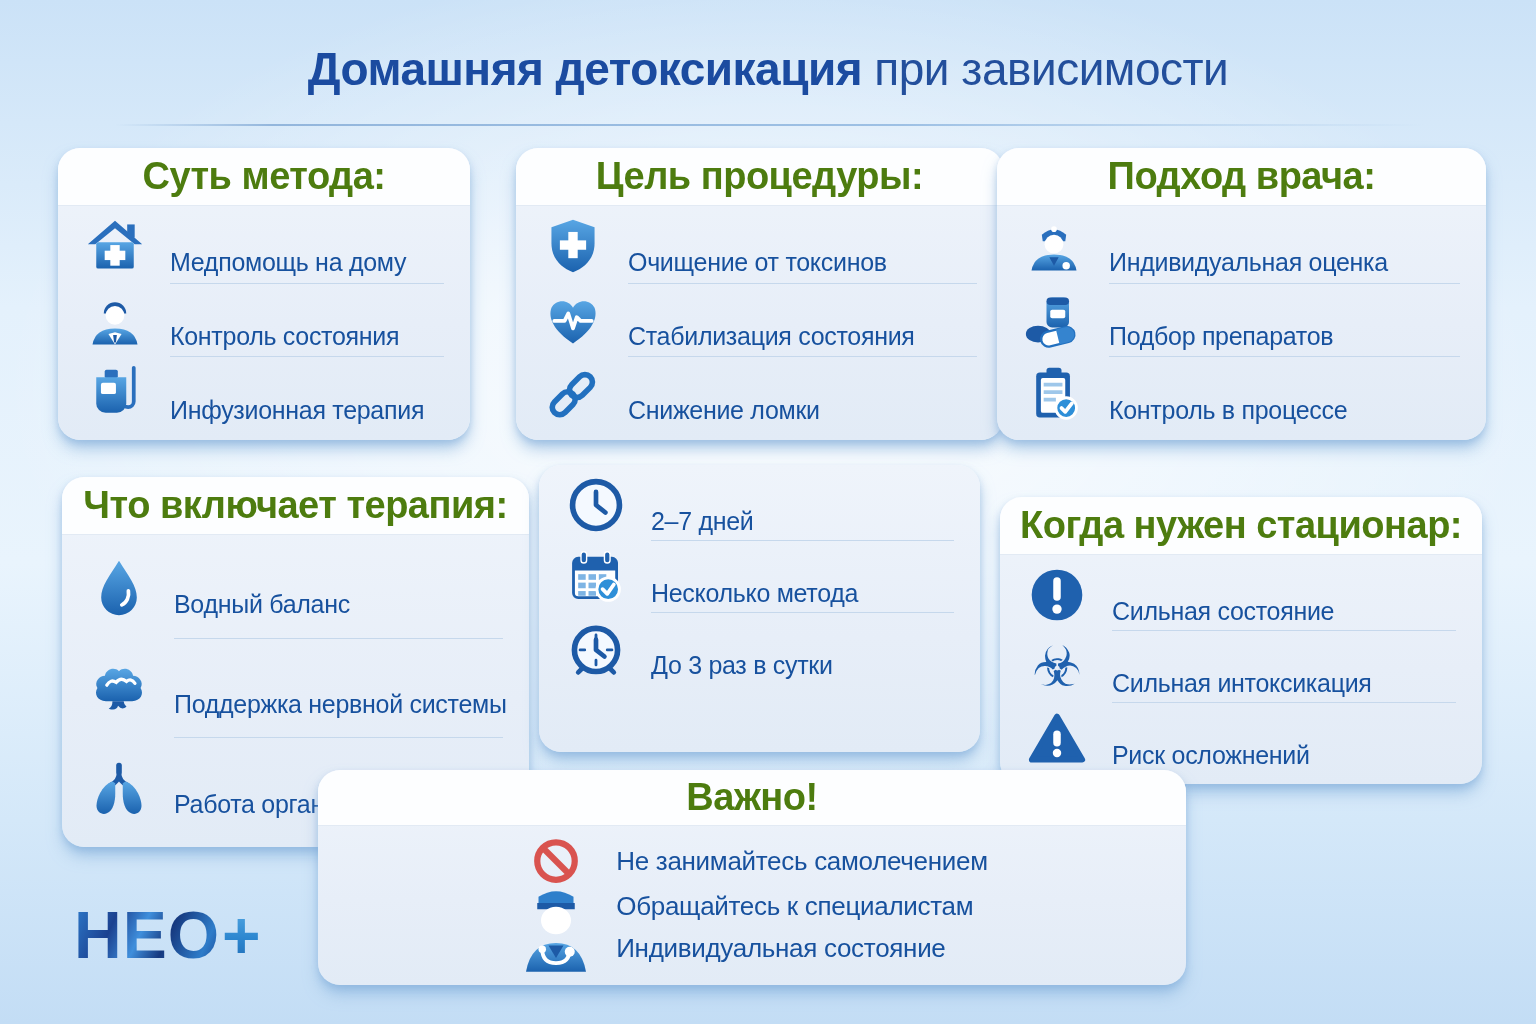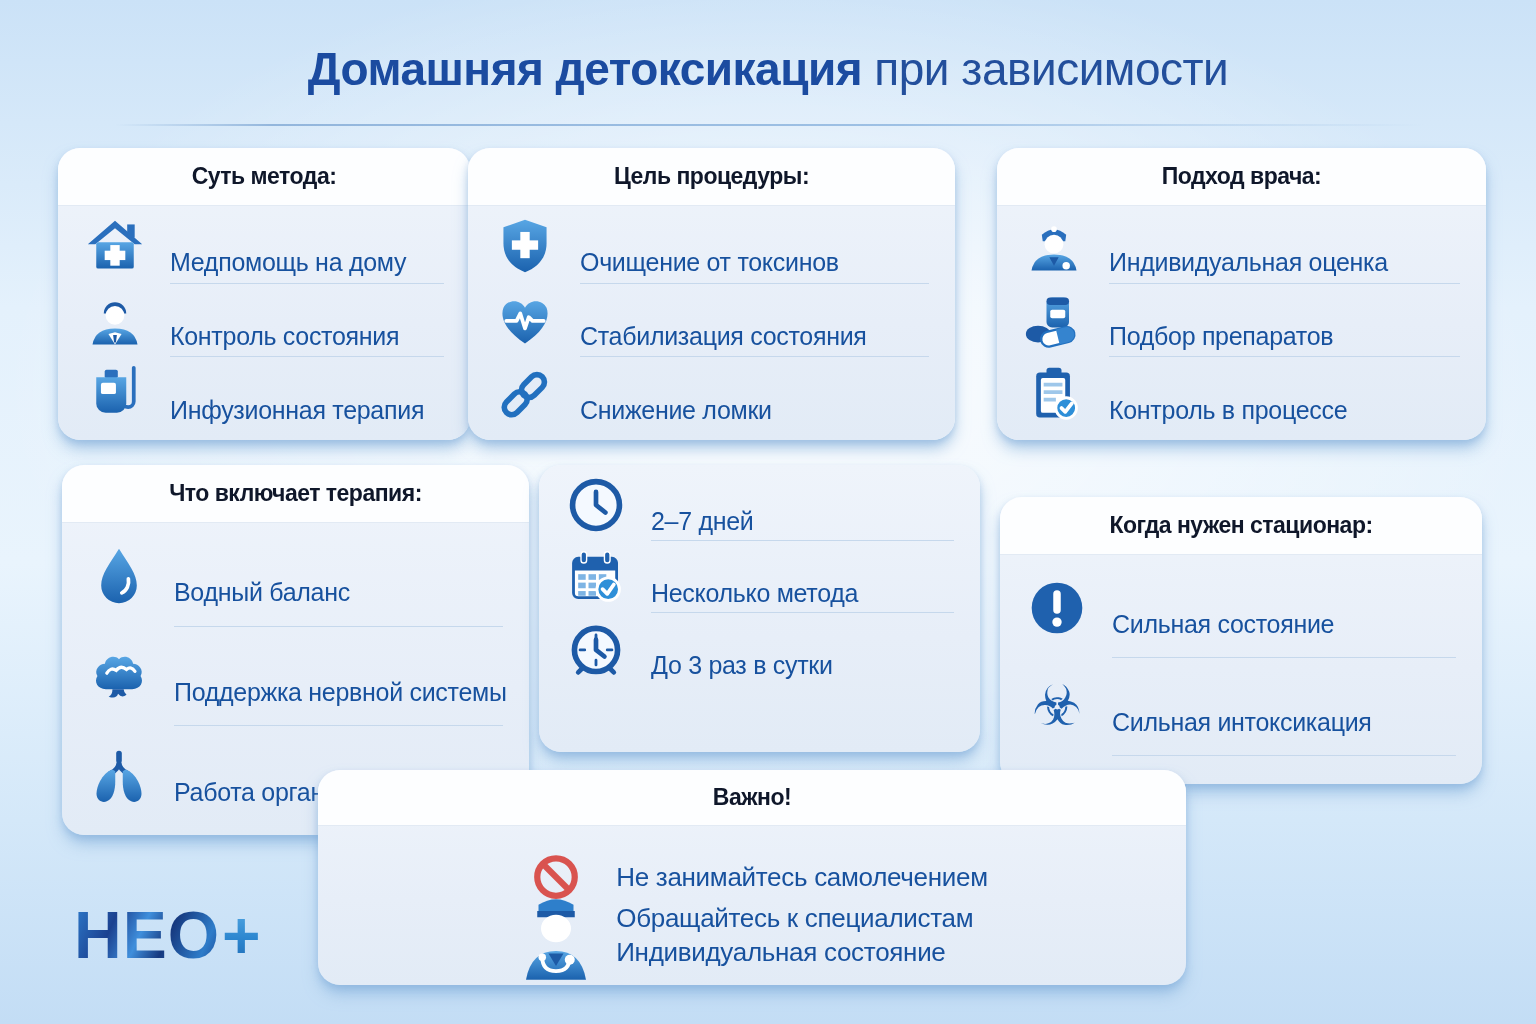--- a/index.html
+++ b/index.html
@@ -13,32 +13,32 @@
   .title{position:absolute;top:42px;left:0;width:100%;text-align:center;font-size:46px;color:#1d4fa0;letter-spacing:-0.5px;}
   .title .t-bold{font-weight:700;color:#1b4ba0;}
   .title .t-reg{font-weight:400;color:#234f9c;}
   .title-divider{position:absolute;top:124px;left:115px;width:1310px;height:2px;
     background:linear-gradient(90deg,rgba(150,185,220,0) 0%,#93b6dc 12%,#9dc0e4 60%,rgba(150,185,220,0) 100%);}
   .card{position:absolute;border-radius:22px;overflow:hidden;
     background:linear-gradient(180deg,#eff4fb 0%,#e7eef8 60%,#e2ebf6 100%);
     box-shadow:0 10px 16px -2px rgba(125,170,216,.65), 0 3px 6px rgba(125,170,216,.35);}
   .card-header{height:57px;background:#fdfeff;display:flex;align-items:center;justify-content:center;
     border-bottom:1px solid #e2eaf4;}
-  .card-header span{font-weight:700;font-size:23px;color:#0f172a;letter-spacing:-0.5px;}
+  .card-header span{font-weight:700;font-size:38px;color:#4d7c0f;letter-spacing:-0.5px;}
   .card-body{box-sizing:border-box;height:calc(100% - 58px);padding:4px 26px 10px;
     display:flex;flex-direction:column;justify-content:space-evenly;}
   .item{display:flex;align-items:flex-end;gap:24px;min-height:62px;}
   .icon{flex:0 0 62px;width:62px;height:62px;display:flex;align-items:center;justify-content:center;}
   .icon svg{width:60px;height:60px;}
   .label{font-size:25px;font-weight:500;color:#17519e;letter-spacing:-0.3px;white-space:nowrap;}
   .divider{height:1px;background:#c6d8ec;margin-left:86px;}
   .glyph-bio{font-family:"DejaVu Sans",sans-serif;font-size:56px;line-height:60px;color:#1f61ae;font-weight:400;}
   
   .imp-body{box-sizing:border-box;height:calc(100% - 56px);width:max-content;margin:0 auto;
-    padding:26px 0 16px;display:grid;grid-template-columns:80px auto;grid-template-rows:1fr 1fr 1fr;
+    padding:10px 0 16px;display:grid;grid-template-columns:80px auto;grid-template-rows:1fr 1fr 1fr;
     column-gap:20px;align-items:center;}
   .imp-icon{display:flex;align-items:center;justify-content:center;}
   .imp-icon.no-entry svg{width:50px;height:50px;}
   .imp-icon.surgeon{grid-row:2/4;}
   .imp-icon.surgeon svg{width:84px;height:98px;}
   .imp-label{font-size:26px;font-weight:500;color:#17519e;letter-spacing:-0.3px;white-space:nowrap;}
   
   .logo{position:absolute;left:74px;top:902px;font-size:66px;font-weight:700;letter-spacing:1px;line-height:1;}
   .logo .neo{background:linear-gradient(115deg,#2f7fd0 0%,#1b4190 28%,#3f8fdc 46%,#16397f 62%,#2e7cc9 85%,#173f8c 100%);
     -webkit-background-clip:text;background-clip:text;color:transparent;}
@@ -108,21 +108,21 @@
               <path d="M12 14 h32 v28 a10 10 0 0 1 -10 10 h-12 a10 10 0 0 1 -10 -10 z" fill="url(#gB)"></path>
               <rect x="17" y="20" width="16" height="12" rx="2" fill="#fff"></rect>
             </svg>
         </span>
         <span class="label">Инфузионная терапия</span>
       </div>
     </div>
   </section>
 
   
-  <section class="card" style="left:468px;top:148px;width:487px;height:292px;">
+  <section class="card" style="left:516px;top:148px;width:487px;height:292px;">
     <div class="card-header">
         <span>Цель процедуры:</span>
       </div>
     <div class="card-body">
       <div class="item">
         <span class="icon">
           <svg viewBox="0 0 64 64">
               <path d="M32 4 L55 12 V29 C55 45 45 55 32 60 C19 55 9 45 9 29 V12 Z" fill="url(#gB)"></path>
               <rect x="27" y="17" width="10" height="28" fill="#fff"></rect>
               <rect x="18" y="26" width="28" height="10" fill="#fff"></rect>
@@ -203,21 +203,21 @@
               <circle cx="45" cy="47" r="11" fill="#2e8fd8" stroke="#fff" stroke-width="3"></circle>
               <polyline points="40,47 44,51 51,42" stroke="#fff" stroke-width="4" fill="none" stroke-linecap="round" stroke-linejoin="round"></polyline>
             </svg>
         </span>
         <span class="label">Контроль в процессе</span>
       </div>
     </div>
   </section>
 
   
-  <section class="card" style="left:62px;top:465px;width:467px;height:370px;">
+  <section class="card" style="left:62px;top:477px;width:467px;height:370px;">
     <div class="card-header">
         <span>Что включает терапия:</span>
       </div>
     <div class="card-body">
       <div class="item">
         <span class="icon">
           <svg viewBox="0 0 64 64">
               <path d="M32 3 C22 19 13 30 13 42 a19 19 0 0 0 38 0 C51 30 42 19 32 3 Z" fill="url(#gB)"></path>
               <path d="M42 35 a11 13 0 0 1 -7 15" stroke="#fff" stroke-width="4" fill="none" stroke-linecap="round"></path>
             </svg>
@@ -317,20 +317,30 @@
         <span class="label">Сильная состояние</span>
       </div>
       <div class="divider"></div>
       <div class="item">
         <span class="icon">
             <span class="glyph-bio">☣</span>
           </span>
         <span class="label">Сильная интоксикация</span>
       </div>
       <div class="divider"></div>
+      <div class="item">
+        <span class="icon">
+          <svg viewBox="0 0 64 64">
+              <path d="M32 8 L59 54 H5 Z" fill="#1f61ae" stroke="#1f61ae" stroke-width="6" stroke-linejoin="round"></path>
+              <rect x="28" y="23" width="8" height="17" rx="4" fill="#fff"></rect>
+              <circle cx="32" cy="47" r="4.5" fill="#fff"></circle>
+            </svg>
+        </span>
+        <span class="label">Риск осложнений</span>
+      </div>
     </div>
   </section>
 
   
   <section class="card" style="left:318px;top:770px;width:868px;height:215px;">
     <div class="card-header" style="height:55px;">
         <span>Важно!</span>
       </div>
     <div class="imp-body">
       <span class="imp-icon no-entry">

